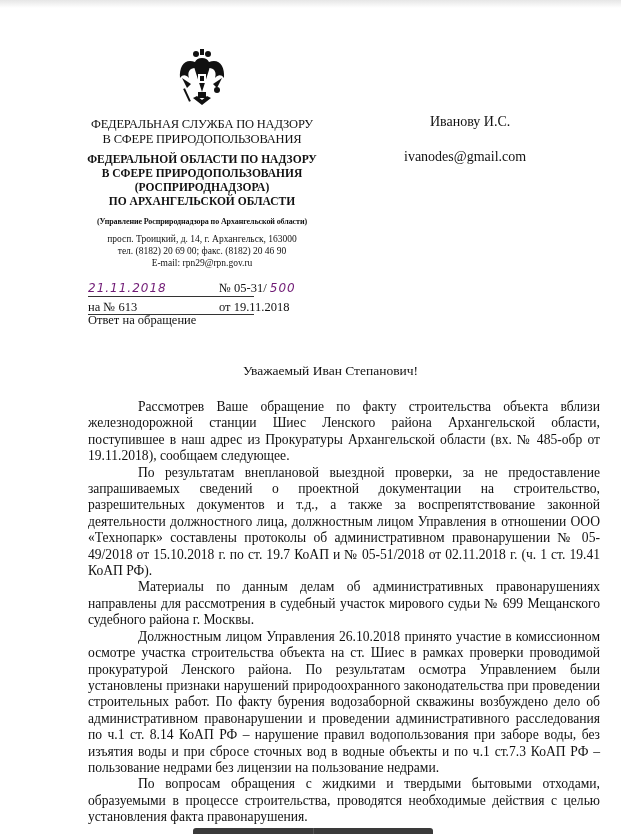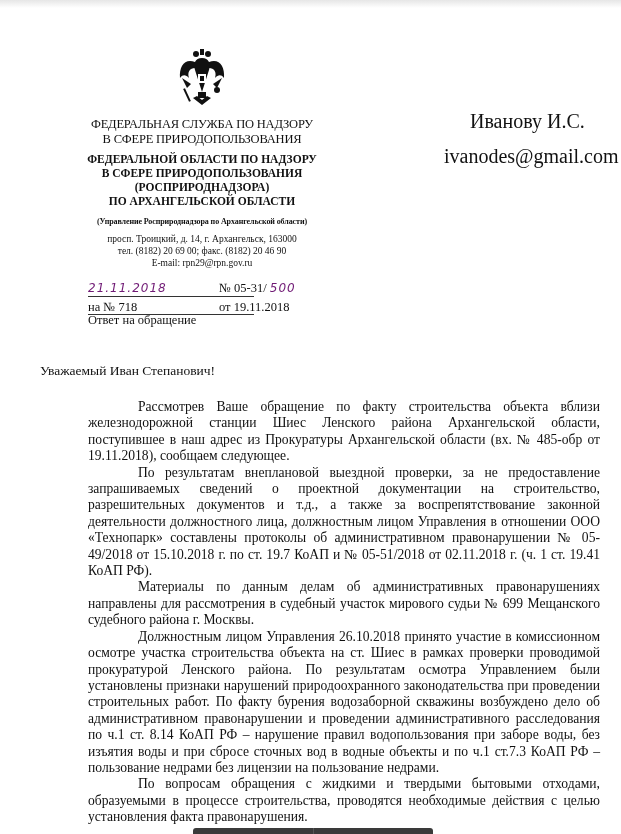--- a/index.html
+++ b/index.html
@@ -21,24 +21,24 @@
   .reg-block { position: absolute; left: 88px; top: 281px; width: 166px; }
   .reg-row { position: relative; height: 15px; border-bottom: 1px solid #333; font-size: 12.5px; }
   .reg-row + .reg-row { margin-top: 3px; height: 14px; }
   .reg-left { position: absolute; left: 0; top: 0; }
   .reg-right { position: absolute; left: 131px; top: 0; white-space: nowrap; }
   .hand {
     font-family: "DejaVu Sans", sans-serif; font-style: italic;
     font-size: 12px; letter-spacing: 1px; color: #701a75;
   }
   .subject { position: absolute; left: 88px; top: 313px; font-size: 12.5px; }
-  .recipient { position: absolute; left: 404px; top: 113px; font-size: 20px; line-height: 17px; margin-left: 40px; }
+  .recipient { position: absolute; left: 404px; top: 113px; font-size: 14px; line-height: 17px; }
   .recipient .name { padding-left: 26px; }
   .recipient .email { margin-top: 18px; }
-  .salutation { position: absolute; left: 0; width: 621px; top: 363px; text-align: left; font-size: 13.5px; padding-left: 40px; box-sizing: border-box; }
+  .salutation { position: absolute; left: 0; width: 621px; top: 363px; text-align: center; font-size: 13.5px; padding-left: 40px; box-sizing: border-box; }
   .body-text { position: absolute; left: 88px; top: 399px; width: 512px; font-size: 13.6px; line-height: 16.4px; }
   .body-text p { margin: 0; text-align: justify; text-indent: 50px; }
   .bottom-toolbar {
     position: absolute; left: 193px; top: 828px; width: 240px; height: 10px;
     background: #3a3a3a; border-radius: 3px 3px 0 0; display: flex;
   }
   .bottom-toolbar .seg { flex: 1; height: 100%; }
   .bottom-toolbar .seg + .seg { border-left: 1px solid #555; }
 </style>
 </head>
@@ -86,21 +86,21 @@
 
 <div class="reg-block">
   <div class="reg-row">
     <span class="reg-left hand">21.11.2018</span>
     <span class="reg-right">
       <span>№ 05-31/</span>
       <span class="hand">500</span>
     </span>
   </div>
   <div class="reg-row">
-    <span class="reg-left">на № 718</span>
+    <span class="reg-left">на № 613</span>
     <span class="reg-right">от 19.11.2018</span>
   </div>
 </div>
 
 <div class="subject">Ответ на обращение</div>
 
 <div class="recipient">
   <div class="name">Иванову И.С.</div>
   <div class="email">ivanodes@gmail.com</div>
 </div>

